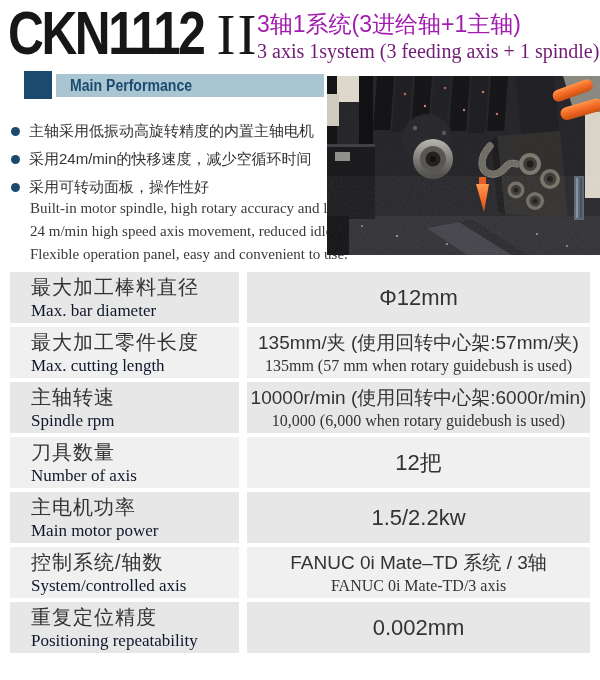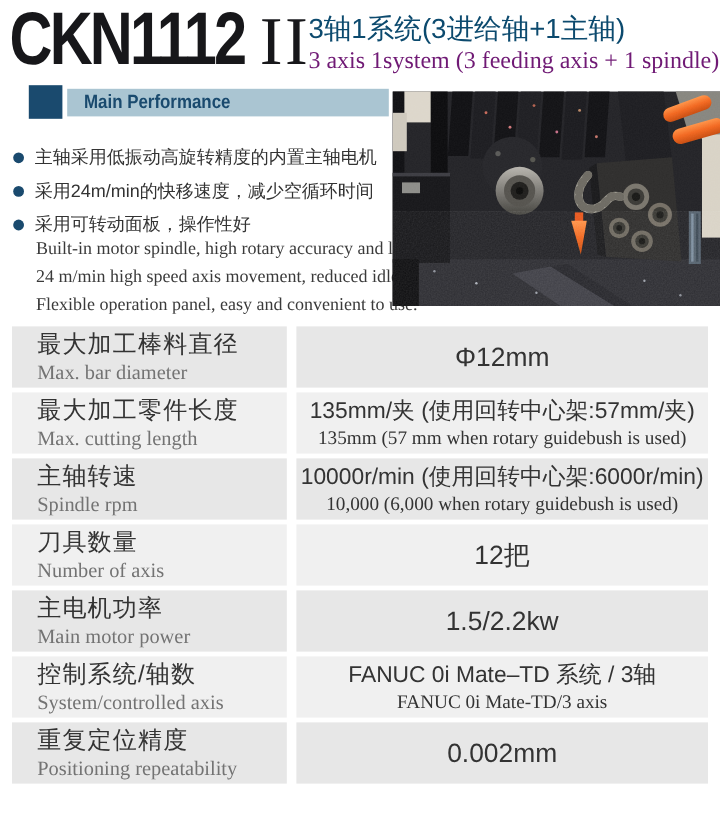--- a/index.html
+++ b/index.html
@@ -16,21 +16,21 @@
   .title-main{
     font-family:"Liberation Sans",sans-serif;font-weight:bold;font-size:62px;line-height:62px;
     letter-spacing:-3px;color:#17171a;transform:scaleX(0.80);transform-origin:left bottom;
     white-space:nowrap;
   }
   .title-suffix{
     font-family:"Liberation Serif",serif;font-weight:normal;font-size:57px;line-height:59px;
     color:#17171a;margin-left:-36px;letter-spacing:2px;white-space:nowrap;
   }
   .subtitle{position:absolute;left:257px;top:9px;width:343px;}
-  .subtitle-zh{font-size:23px;line-height:30px;color:#0c4a6e;white-space:nowrap;}
+  .subtitle-zh{font-size:23px;line-height:30px;color:#a21caf;white-space:nowrap;}
   .subtitle-en{font-family:"Liberation Serif",serif;font-size:20px;line-height:25px;color:#701a75;white-space:nowrap;}
 
   
   .banner{position:absolute;left:24px;top:71px;display:flex;align-items:flex-start;}
   .banner-square{width:28px;height:28px;background:var(--navy);}
   .banner-strip{
     margin-left:4px;margin-top:3px;width:268px;height:23px;background:var(--lightblue);
     display:flex;align-items:center;
   }
   .banner-text{
@@ -53,21 +53,21 @@
   .photo svg{display:block;}
 
   
   .spec-table{position:absolute;left:10px;top:272px;width:580px;}
   .spec-row{display:flex;height:51px;margin-bottom:4px;border-radius:13px;}
   .spec-row:nth-child(odd) .cell{background:var(--rowgray-a);}
   .spec-row:nth-child(even) .cell{background:var(--rowgray-b);}
   .cell{height:51px;}
   .cell-label{width:229px;margin-right:8px;padding:2px 0 0 21px;}
   .label-zh{font-size:20px;line-height:26px;color:#333;letter-spacing:1px;white-space:nowrap;}
-  .label-en{font-family:"Liberation Serif",serif;font-size:17px;line-height:22px;color:#737373;white-space:nowrap;}
+  .label-en{font-family:"Liberation Serif",serif;font-size:17px;line-height:22px;color:#0f172a;white-space:nowrap;}
   .cell-value{
     width:343px;display:flex;flex-direction:column;justify-content:center;align-items:center;
     text-align:right;
   }
   .value-zh{font-size:19px;line-height:25px;color:#333;white-space:nowrap;}
   .value-en{font-family:"Liberation Serif",serif;font-size:16px;line-height:21px;color:#333;white-space:nowrap;}
   .cell-value.single .value-zh{font-size:22px;}
 </style>
 </head>
 <body>

